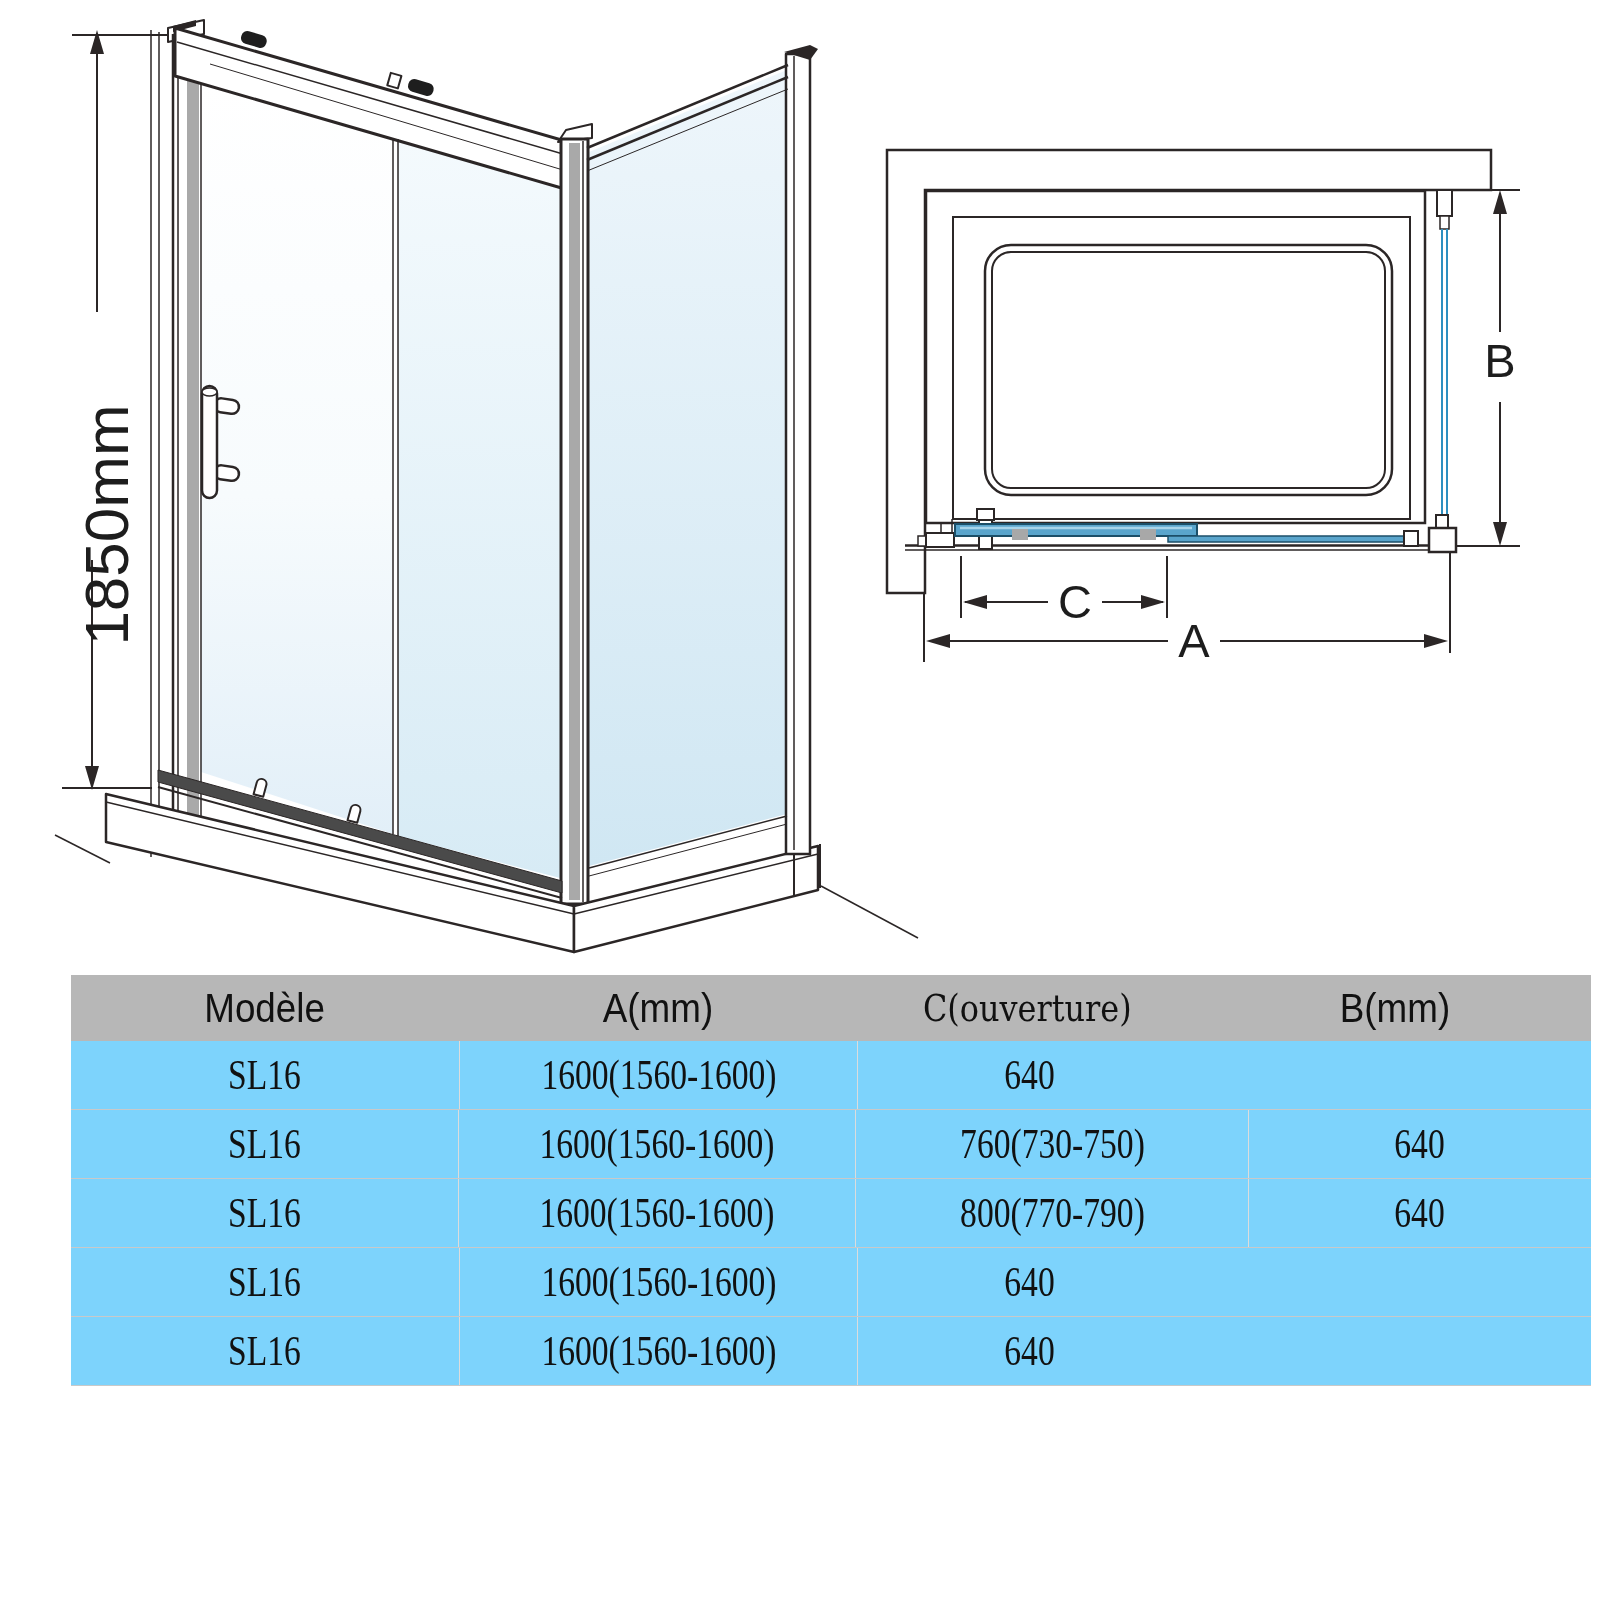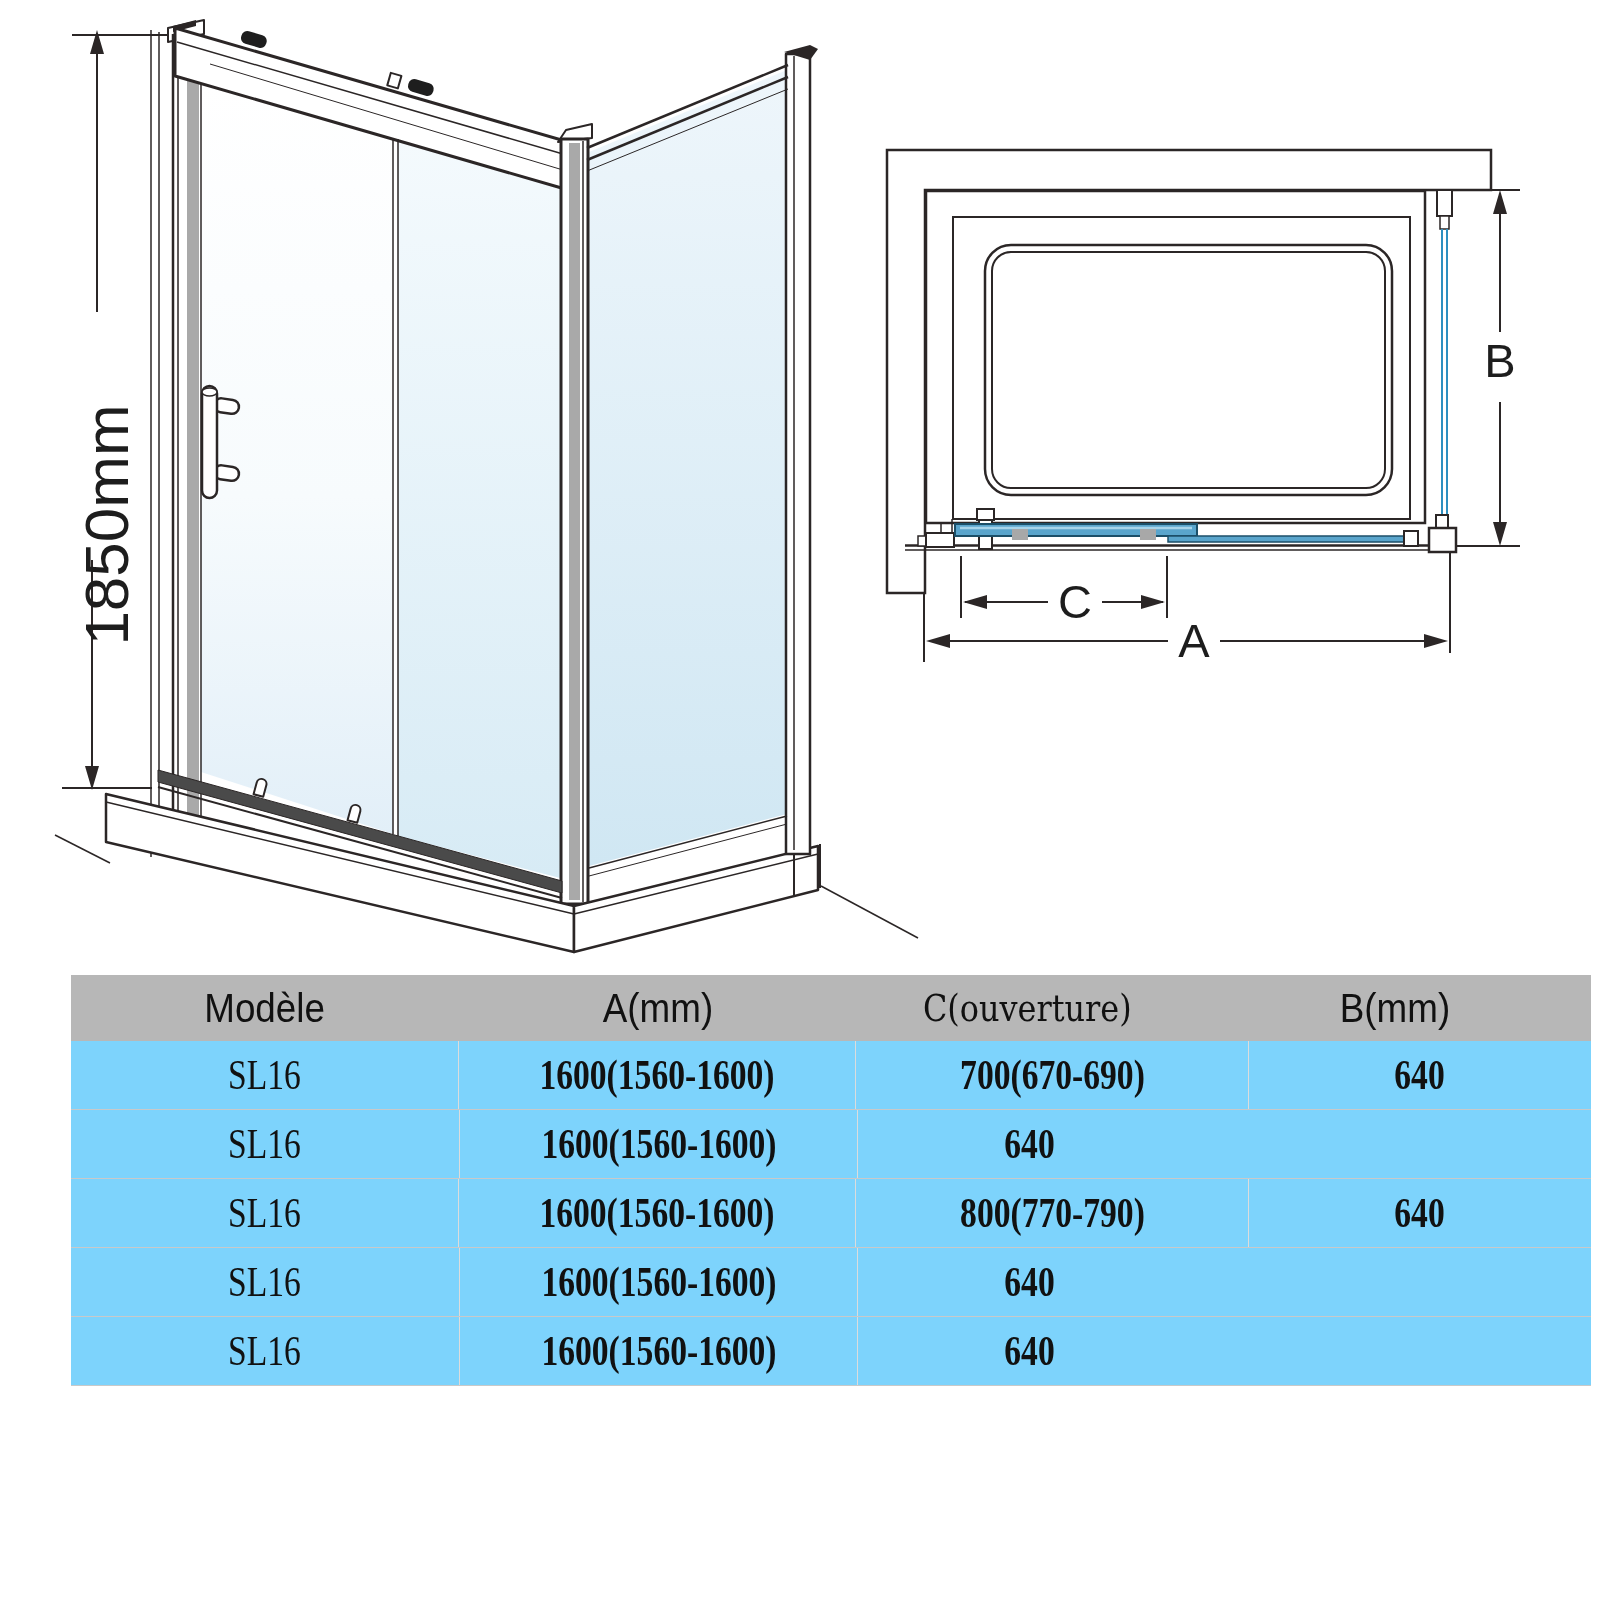--- a/index.html
+++ b/index.html
@@ -10,21 +10,21 @@
   
   .spec-table{position:absolute;left:40px;top:975px;width:1520px;color:#111;}
   .t-row{display:flex;width:100%;margin-left:31px;}
   .t-head{background:#b7b7b7;height:66px;line-height:66px;}
   .t-body{background:#7dd3fc;height:68px;line-height:68px;border-bottom:1px solid #c9c9c9;}
   .t-cell{text-align:center;overflow:hidden;white-space:nowrap;}
   .c0{width:388px;}
   .c1{width:397px;text-align:center;}
   .c2{width:392px;}
   .c3{width:343px;}
-  .t-body .c1,.t-body .c2,.t-body .c3{border-left:1px solid #dcdcdc;font-weight:bold;}
+  .t-body .c1,.t-body .c2,.t-body .c3{border-left:1px solid #dcdcdc;}
   .hdr-txt{display:inline-block;transform:scaleX(0.92);font-size:40px;font-weight:400;}
   .hdr-txt-c{display:inline-block;transform:scaleX(0.84);font-family:"DejaVu Serif",serif;font-size:38px;}
   .cell-txt{display:inline-block;transform:scaleX(0.80);font-family:"Liberation Serif",serif;font-size:42px;}
 </style>
 </head>
 <body>
 
 <svg id="drawings" viewBox="0 0 1600 965">
   <defs>
     <linearGradient id="gA" x1="0" y1="0" x2="0" y2="1">
@@ -211,26 +211,26 @@
   <div class="t-row t-head">
     <div class="t-cell c0"><span class="hdr-txt">Modèle</span></div>
     <div class="t-cell c1"><span class="hdr-txt">A(mm)</span></div>
     <div class="t-cell c3"><span class="hdr-txt-c">C(ouverture)</span></div>
     <div class="t-cell c2"><span class="hdr-txt">B(mm)</span></div>
   </div>
 
   <div class="t-row t-body">
     <div class="t-cell c0"><span class="cell-txt">SL16</span></div>
     <div class="t-cell c1"><span class="cell-txt">1600(1560-1600)</span></div>
-    <div class="t-cell c2"><span class="cell-txt">700(670-690)</span></div>
-    <div class="t-cell c3"><span class="cell-txt">640</span></div>
-  </div>
-  <div class="t-row t-body">
-    <div class="t-cell c0"><span class="cell-txt">SL16</span></div>
-    <div class="t-cell c1"><span class="cell-txt">1600(1560-1600)</span></div>
+    <div class="t-cell c3"><span class="cell-txt">640</span></div>
+  </div>
+  <div class="t-row t-body">
+    <div class="t-cell c0"><span class="cell-txt">SL16</span></div>
+    <div class="t-cell c1"><span class="cell-txt">1600(1560-1600)</span></div>
+    <div class="t-cell c2"><span class="cell-txt">760(730-750)</span></div>
     <div class="t-cell c3"><span class="cell-txt">640</span></div>
   </div>
   <div class="t-row t-body">
     <div class="t-cell c0"><span class="cell-txt">SL16</span></div>
     <div class="t-cell c1"><span class="cell-txt">1600(1560-1600)</span></div>
     <div class="t-cell c2"><span class="cell-txt">800(770-790)</span></div>
     <div class="t-cell c3"><span class="cell-txt">640</span></div>
   </div>
   <div class="t-row t-body">
     <div class="t-cell c0"><span class="cell-txt">SL16</span></div>

